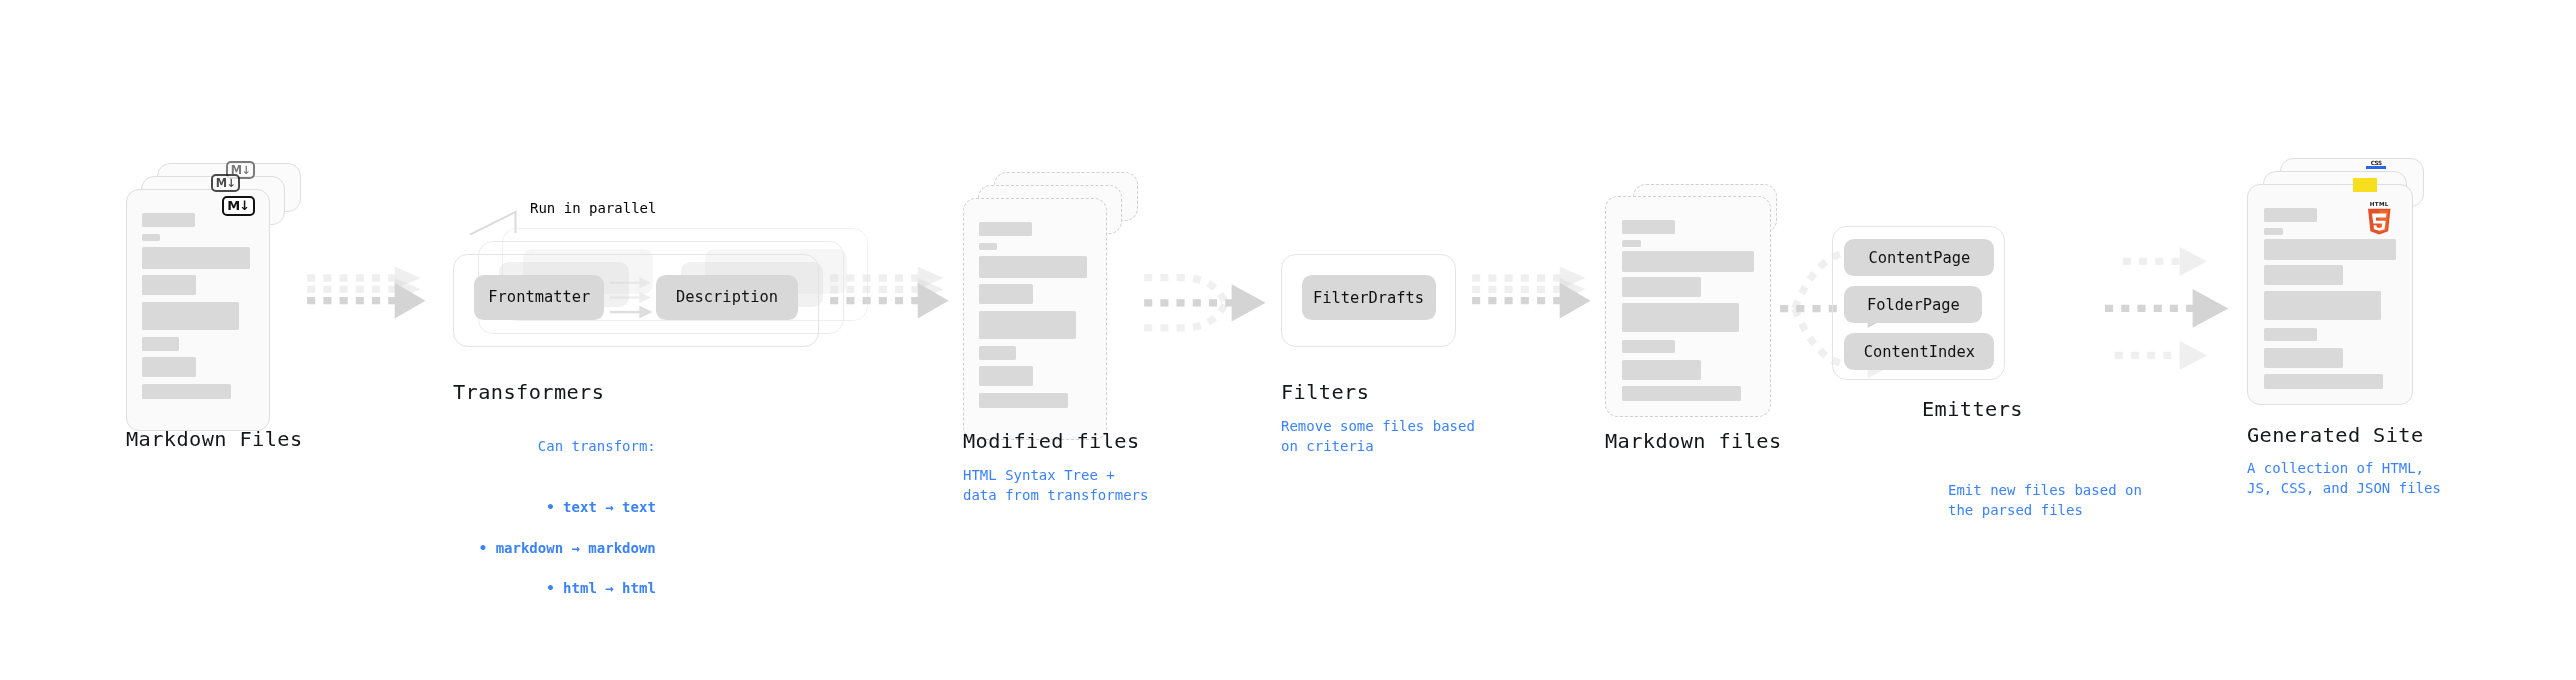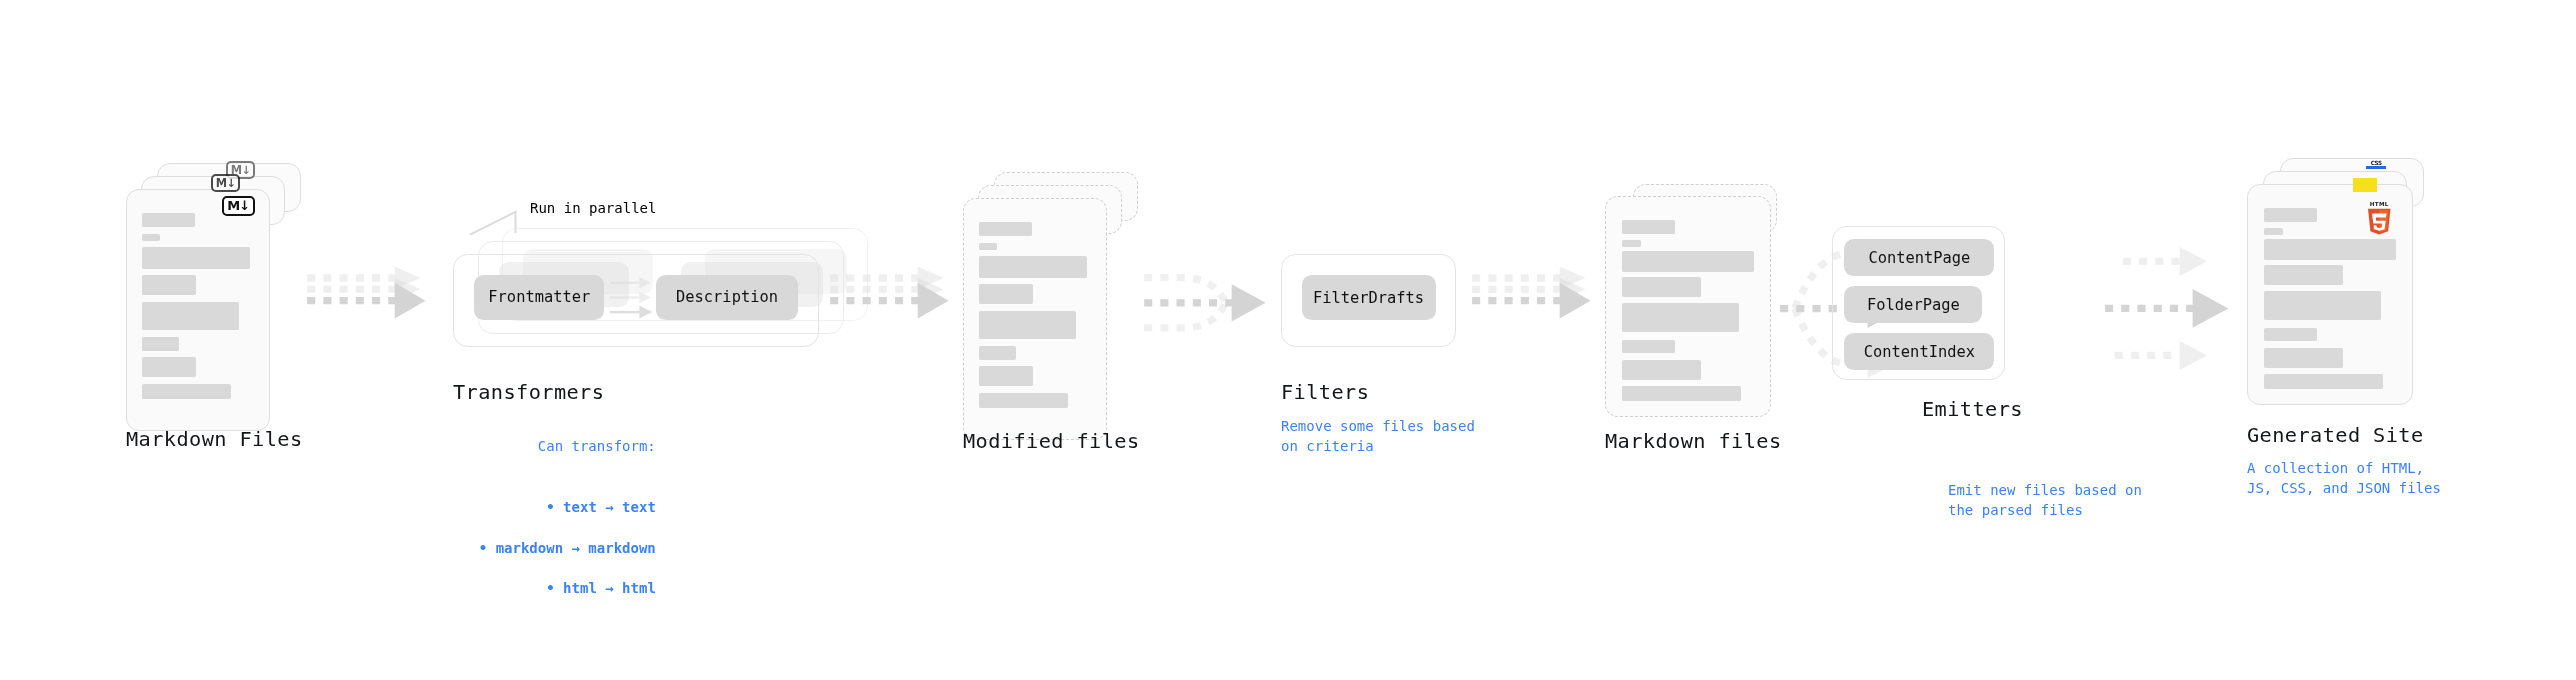--- a/index.html
+++ b/index.html
@@ -242,20 +242,22 @@
       <div class="skel" style="left:15.4px; top:44px;  width:18px; height:6.5px;"></div>
       <div class="skel" style="left:15.4px; top:57px;  width:108px; height:22px;"></div>
       <div class="skel" style="left:15.4px; top:85px; width:54px; height:20.3px;"></div>
       <div class="skel" style="left:15.4px; top:112px; width:97px; height:28.4px;"></div>
       <div class="skel" style="left:15.4px; top:147px; width:37px; height:14px;"></div>
       <div class="skel" style="left:15.4px; top:167px; width:54px; height:20.3px;"></div>
       <div class="skel" style="left:15.4px; top:194px; width:89px; height:14.6px;"></div>
     </div>
   </div>
   <div class="title-label" style="left:963px; top:429px;">Modified files</div>
+  <div class="desc-label" style="left:963px; top:465px;">HTML Syntax Tree +
+data from transformers</div>
 
   <svg style="left:1144px; top:268px; width:138px; height:81px;" viewBox="0 0 170 100">
     <g stroke="#d4d4d4" fill="#d4d4d4" stroke-width="9" stroke-dasharray="10 10">
       <g opacity="0.35">
           <path d="M 0 12 L 48 12 Q 86 12 100 42" fill="none"></path>
         </g>
       <g opacity="0.35">
           <path d="M 0 74 L 48 74 Q 86 74 100 44" fill="none"></path>
         </g>
       <g opacity="1">

